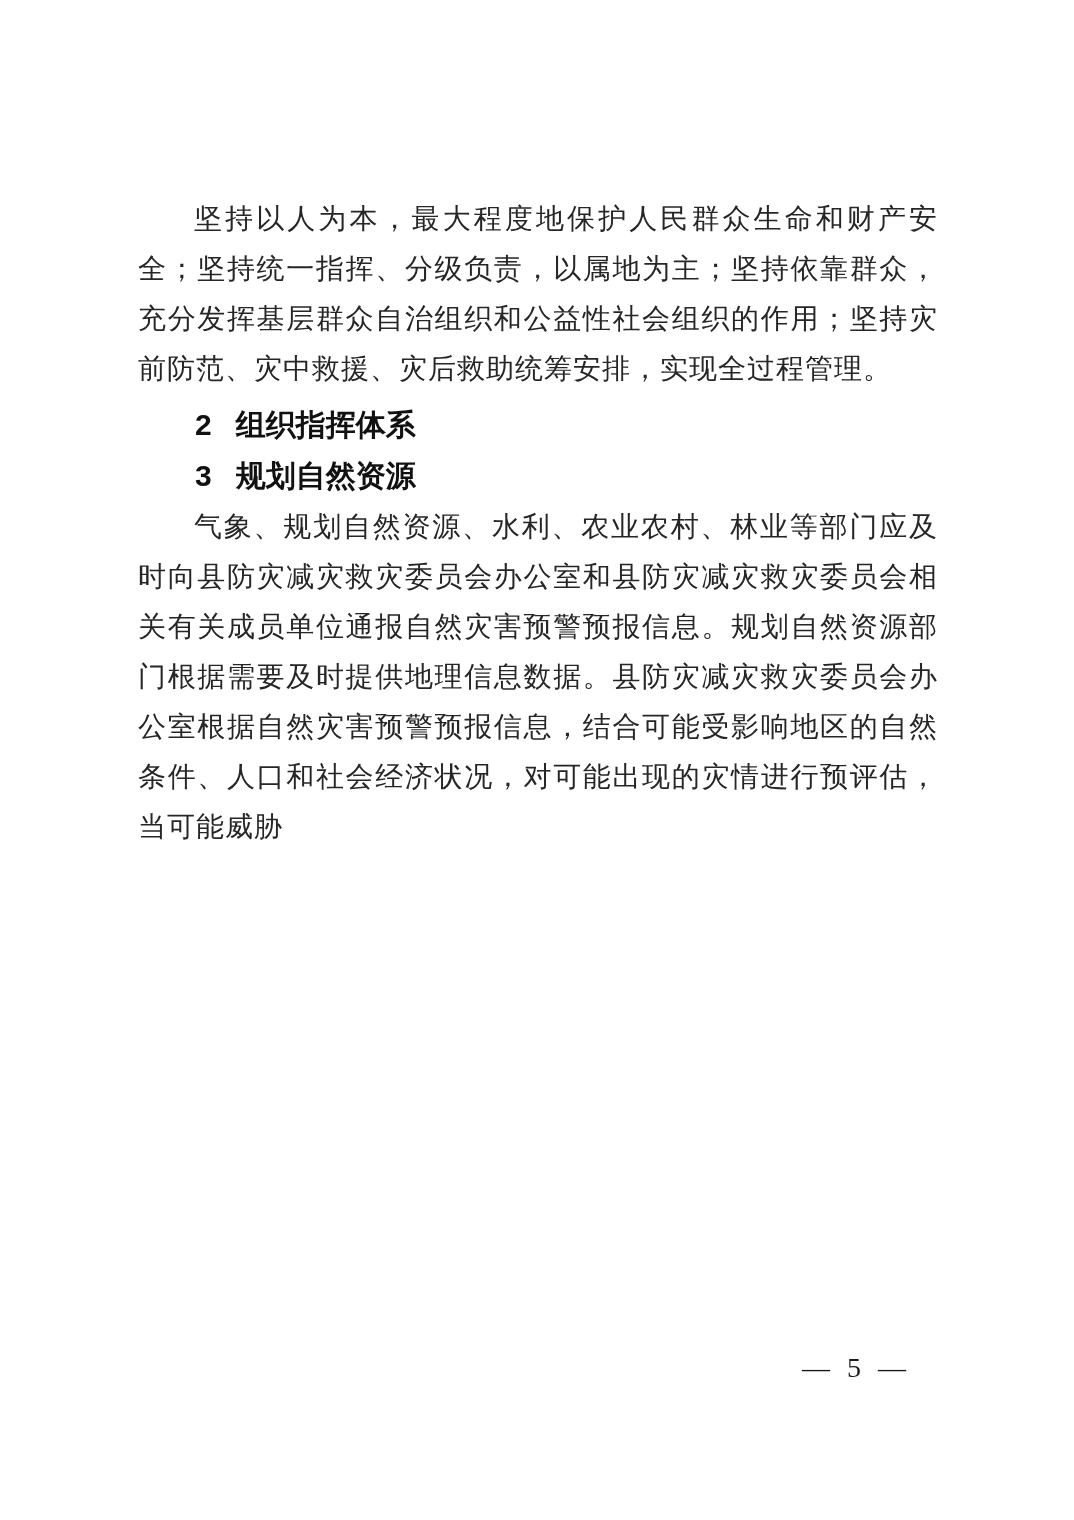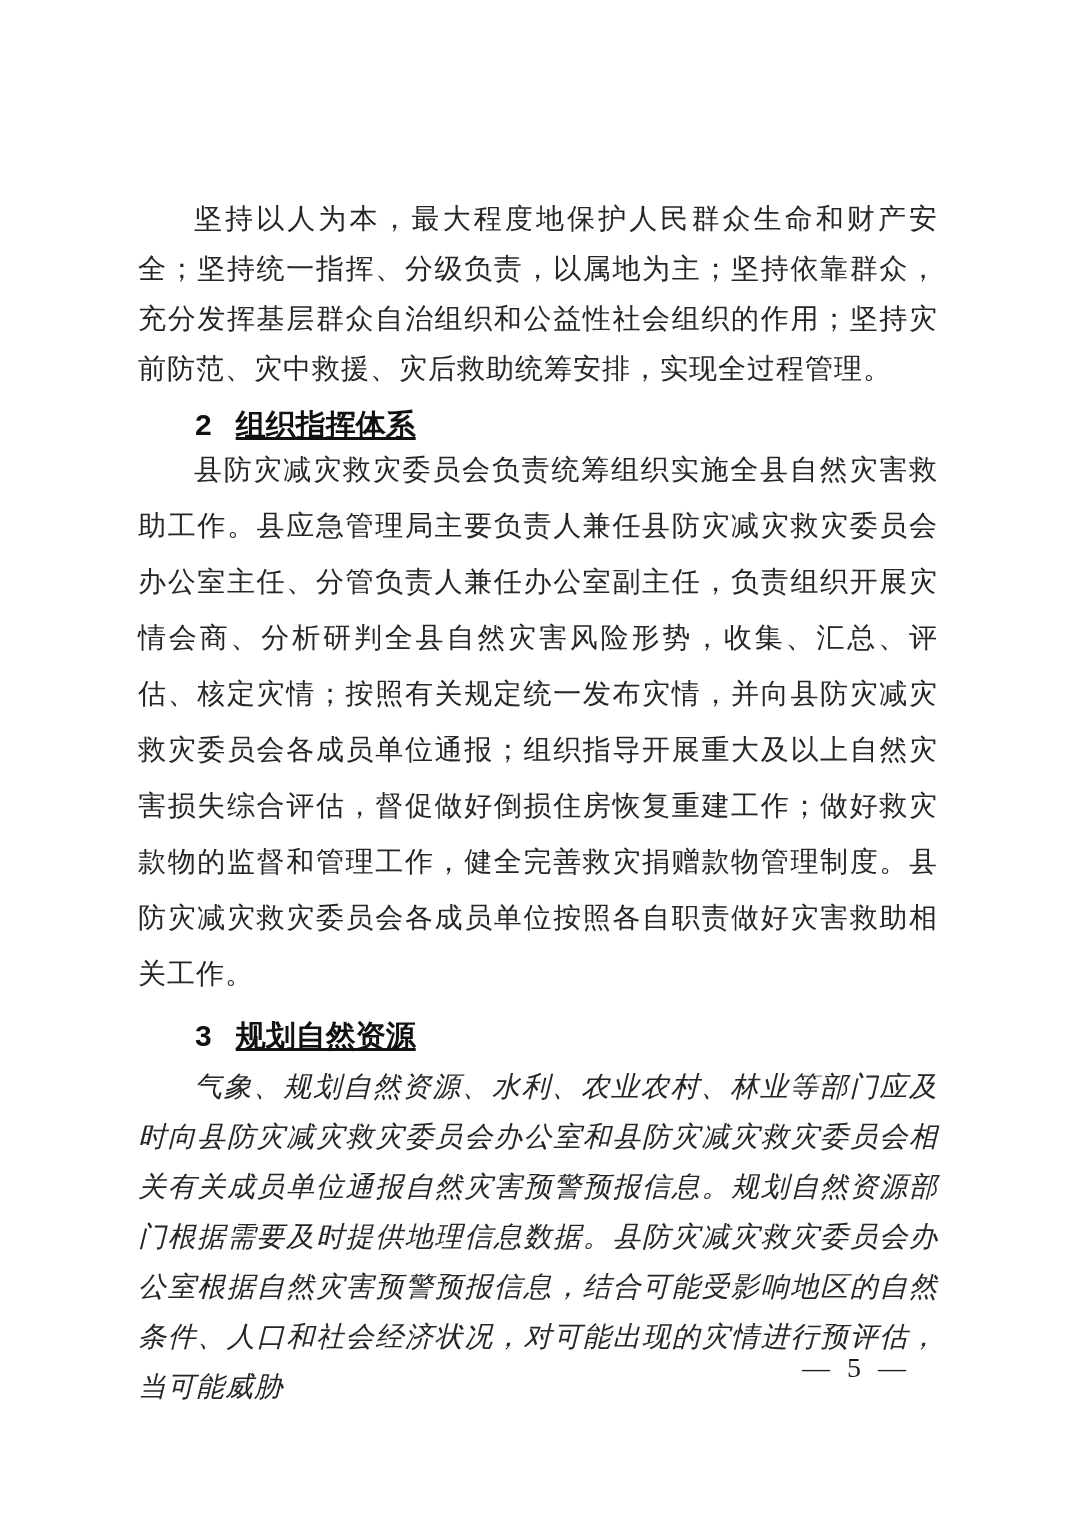--- a/index.html
+++ b/index.html
@@ -28,30 +28,29 @@
     color: #262626;
     margin: 0;
     text-align: justify;
     text-justify: inter-character;
     text-indent: 2em;
     letter-spacing: 1px;
     font-weight: 400;
   }
   .para-intro { line-height: 50px; }
   .para-sec2  { line-height: 56px; }
-  .para-sec3  { line-height: 50px; margin-top: 9px; font-style: italic; }
+  .para-sec3  { line-height: 50px; margin-top: 9px; }
   .section-heading {
     font-family: "Liberation Sans", "DejaVu Sans", sans-serif;
     font-weight: bold;
     font-size: 30px;
     line-height: 34px;
     color: #111111;
     padding-left: 57px;
     margin: 0;
-    text-decoration: underline;
   }
   .heading-sec2 { margin-top: 14px; }
   .heading-sec3 { margin-top: 17px; }
   .sec-num {
     display: inline-block;
     margin-right: 24px;
   }
   .page-number {
     position: absolute;
     top: 1352px;
@@ -67,21 +66,20 @@
 </head>
 <body>
 
 <div class="page">
   <div class="content">
 
     <p class="body-text para-intro">坚持以人为本，最大程度地保护人民群众生命和财产安全；坚持统一指挥、分级负责，以属地为主；坚持依靠群众，充分发挥基层群众自治组织和公益性社会组织的作用；坚持灾前防范、灾中救援、灾后救助统筹安排，实现全过程管理。</p>
 
     <h2 class="section-heading heading-sec2"><span class="sec-num">2</span><span class="sec-title">组织指挥体系</span></h2>
 
-    <p class="body-text para-sec2">县防灾减灾救灾委员会负责统筹组织实施全县自然灾害救助工作。县应急管理局主要负责人兼任县防灾减灾救灾委员会办公室主任、分管负责人兼任办公室副主任，负责组织开展灾情会商、分析研判全县自然灾害风险形势，收集、汇总、评估、核定灾情；按照有关规定统一发布灾情，并向县防灾减灾救灾委员会各成员单位通报；组织指导开展重大及以上自然灾害损失综合评估，督促做好倒损住房恢复重建工作；做好救灾款物的监督和管理工作，健全完善救灾捐赠款物管理制度。县防灾减灾救灾委员会各成员单位按照各自职责做好灾害救助相关工作。</p>
 
     <h2 class="section-heading heading-sec3"><span class="sec-num">3</span><span class="sec-title">规划自然资源</span></h2>
 
     <p class="body-text para-sec3">气象、规划自然资源、水利、农业农村、林业等部门应及时向县防灾减灾救灾委员会办公室和县防灾减灾救灾委员会相关有关成员单位通报自然灾害预警预报信息。规划自然资源部门根据需要及时提供地理信息数据。县防灾减灾救灾委员会办公室根据自然灾害预警预报信息，结合可能受影响地区的自然条件、人口和社会经济状况，对可能出现的灾情进行预评估，当可能威胁</p>
 
   </div>
 
   <div class="page-number">— 5 —</div>
 </div>
 

